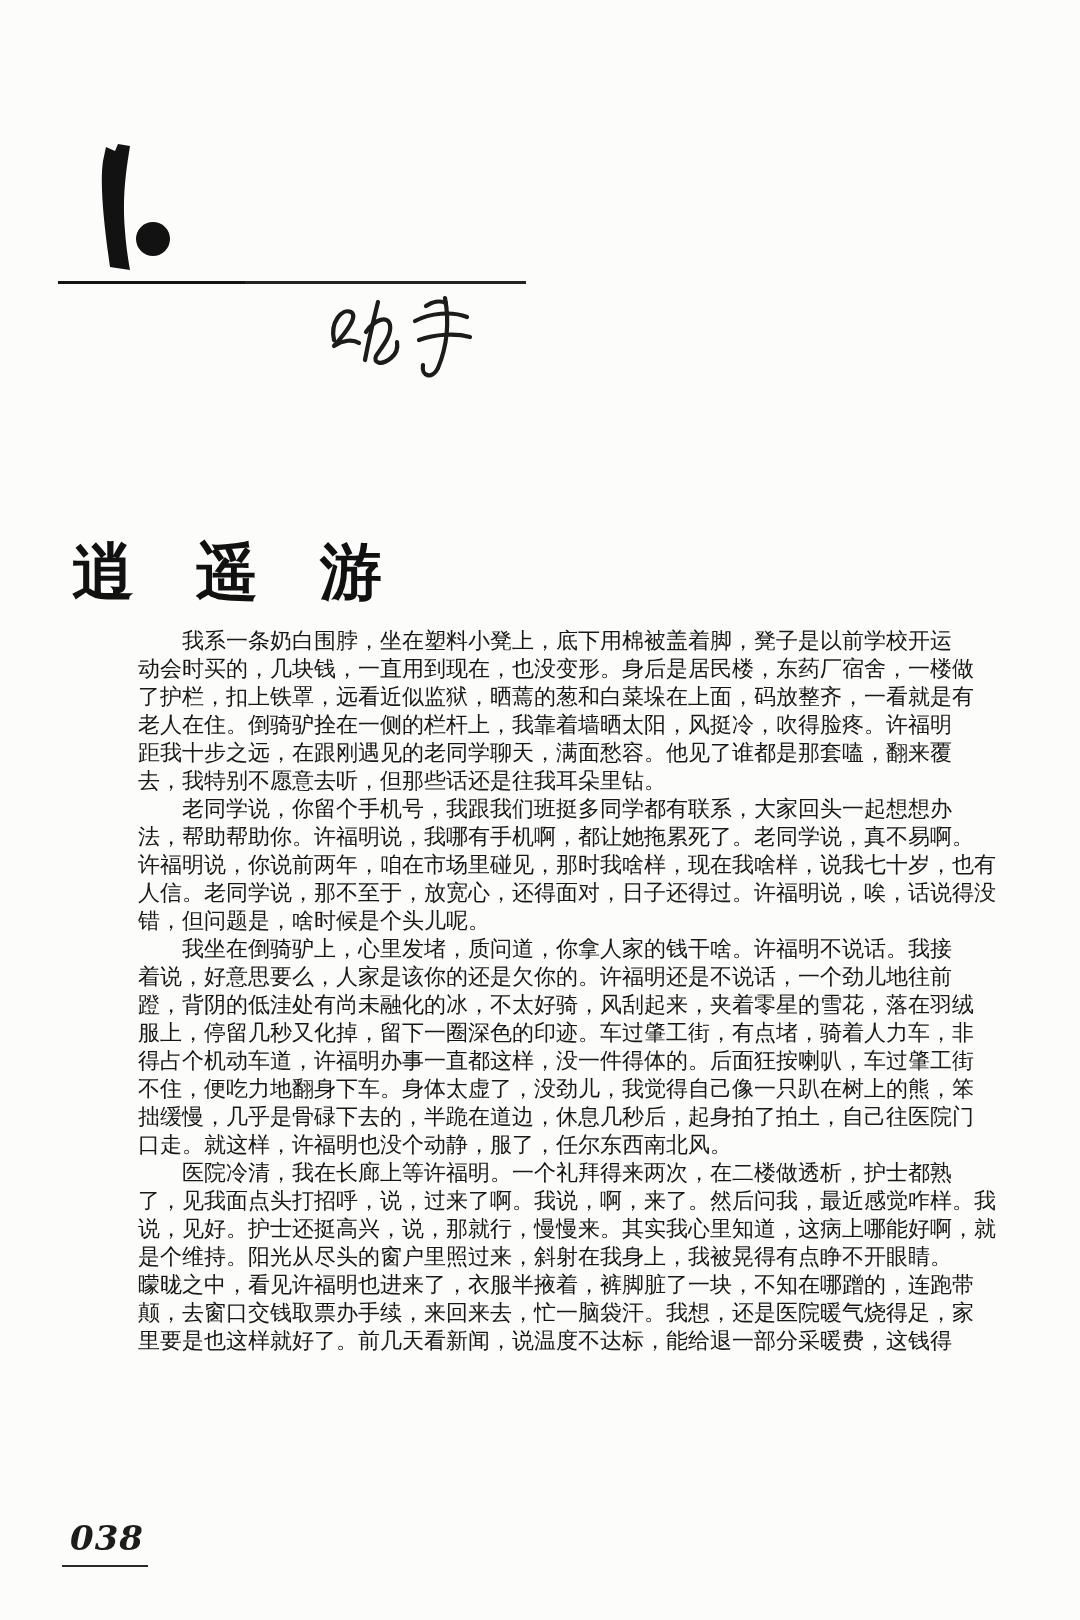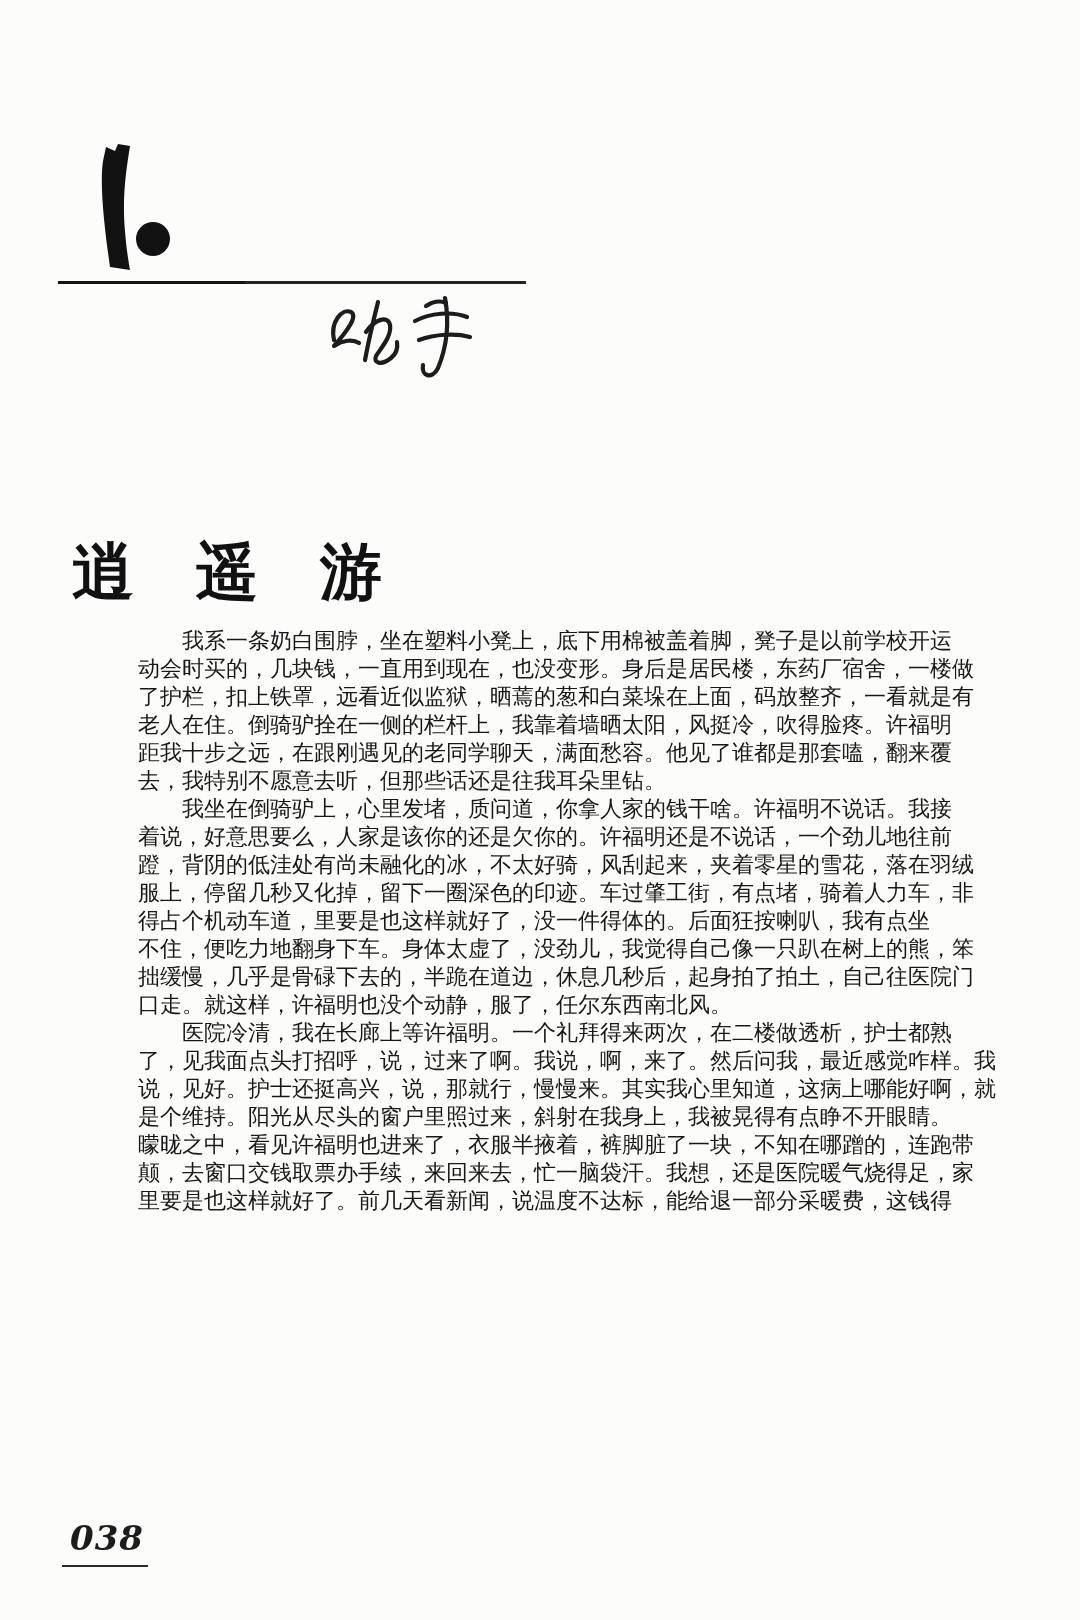--- a/index.html
+++ b/index.html
@@ -92,25 +92,30 @@
 
   <h1 class="title">逍遥游</h1>
 
   <div class="body-text">
     <p class="paragraph">我系一条奶白围脖，坐在塑料小凳上，底下用棉被盖着脚，凳子是以前学校开运
 动会时买的，几块钱，一直用到现在，也没变形。身后是居民楼，东药厂宿舍，一楼做
 了护栏，扣上铁罩，远看近似监狱，晒蔫的葱和白菜垛在上面，码放整齐，一看就是有
 老人在住。倒骑驴拴在一侧的栏杆上，我靠着墙晒太阳，风挺冷，吹得脸疼。许福明
 距我十步之远，在跟刚遇见的老同学聊天，满面愁容。他见了谁都是那套嗑，翻来覆
 去，我特别不愿意去听，但那些话还是往我耳朵里钻。</p>
+    <p class="paragraph">老同学说，你留个手机号，我跟我们班挺多同学都有联系，大家回头一起想想办
+法，帮助帮助你。许福明说，我哪有手机啊，都让她拖累死了。老同学说，真不易啊。
+许福明说，你说前两年，咱在市场里碰见，那时我啥样，现在我啥样，说我七十岁，也有
+人信。老同学说，那不至于，放宽心，还得面对，日子还得过。许福明说，唉，话说得没
+错，但问题是，啥时候是个头儿呢。</p>
     <p class="paragraph">我坐在倒骑驴上，心里发堵，质问道，你拿人家的钱干啥。许福明不说话。我接
 着说，好意思要么，人家是该你的还是欠你的。许福明还是不说话，一个劲儿地往前
 蹬，背阴的低洼处有尚未融化的冰，不太好骑，风刮起来，夹着零星的雪花，落在羽绒
 服上，停留几秒又化掉，留下一圈深色的印迹。车过肇工街，有点堵，骑着人力车，非
-得占个机动车道，里要是也这样就好了，没一件得体的。后面狂按喇叭，我有点坐
+得占个机动车道，许福明办事一直都这样，没一件得体的。后面狂按喇叭，车过肇工街
 不住，便吃力地翻身下车。身体太虚了，没劲儿，我觉得自己像一只趴在树上的熊，笨
 拙缓慢，几乎是骨碌下去的，半跪在道边，休息几秒后，起身拍了拍土，自己往医院门
 口走。就这样，许福明也没个动静，服了，任尔东西南北风。</p>
     <p class="paragraph">医院冷清，我在长廊上等许福明。一个礼拜得来两次，在二楼做透析，护士都熟
 了，见我面点头打招呼，说，过来了啊。我说，啊，来了。然后问我，最近感觉咋样。我
 说，见好。护士还挺高兴，说，那就行，慢慢来。其实我心里知道，这病上哪能好啊，就
 是个维持。阳光从尽头的窗户里照过来，斜射在我身上，我被晃得有点睁不开眼睛。
 曚昽之中，看见许福明也进来了，衣服半掖着，裤脚脏了一块，不知在哪蹭的，连跑带
 颠，去窗口交钱取票办手续，来回来去，忙一脑袋汗。我想，还是医院暖气烧得足，家
 里要是也这样就好了。前几天看新闻，说温度不达标，能给退一部分采暖费，这钱得</p>

